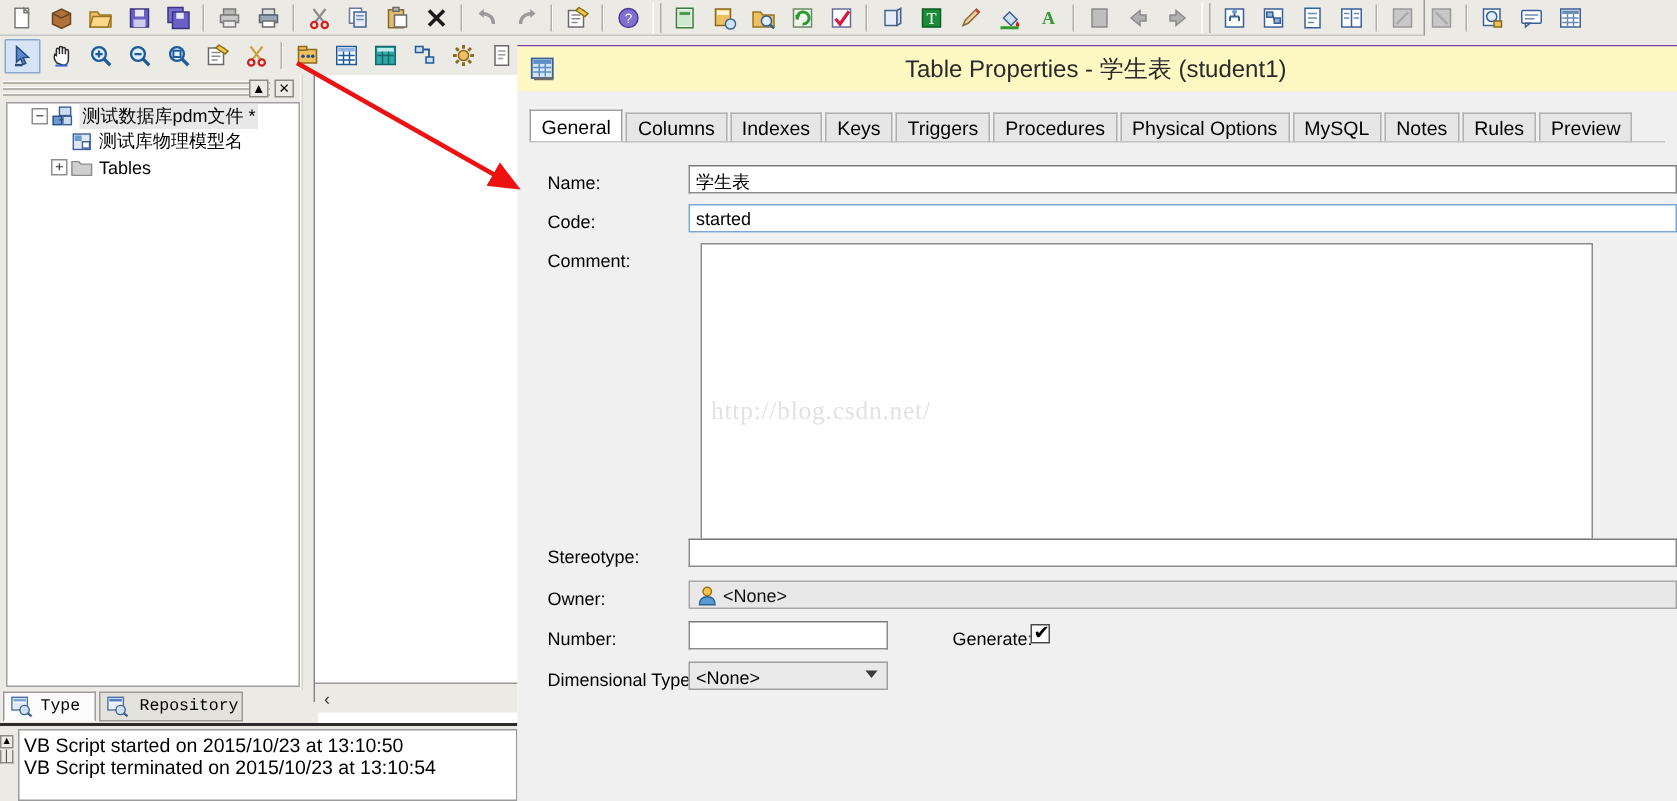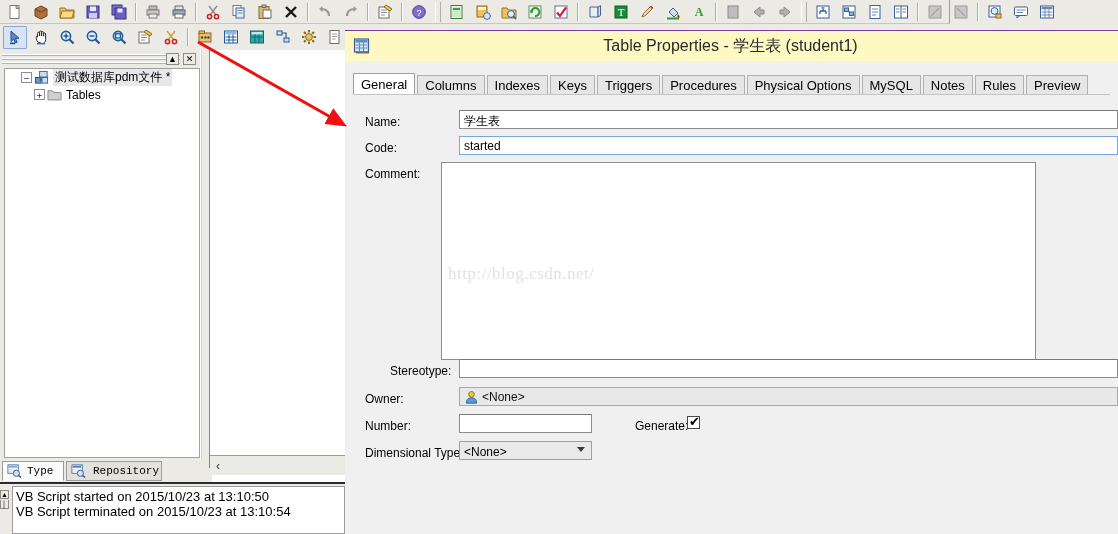--- a/index.html
+++ b/index.html
@@ -507,20 +507,32 @@
             <rect x="6" y="1.5" width="8" height="6" fill="#cfdcee" stroke="#3a5f9a"></rect>
             <rect x="1.5" y="8" width="6" height="6" fill="#6a9ad0" stroke="#2a4a80"></rect>
             <rect x="8.5" y="8" width="6" height="6" fill="#cfdcee" stroke="#3a5f9a"></rect>
             <path d="M6 10.5 L8.5 10.5 M10 7.5 L10 8" stroke="#2a4a80"></path>
           </svg>
         </span>
         <span class="tlbl sel-lbl">测试数据库pdm文件 *</span>
       </div>
       <div class="tree-row">
         <span class="indent" style="width: 26px;"></span>
+        <span class="dotline"></span>
+        <span class="ic" style="margin-left: 2px;">
+          <svg width="15" height="15" viewBox="0 0 16 16">
+            <rect x="2" y="2.5" width="12" height="11" fill="#dfe9f6" stroke="#3a5f9a"></rect>
+            <rect x="3" y="3.5" width="5" height="4" fill="#6a9ad0"></rect>
+            <rect x="8.5" y="8" width="5" height="4.5" fill="#fff" stroke="#3a5f9a"></rect>
+          </svg>
+        </span>
+        <span class="tlbl">测试库物理模型名</span>
+      </div>
+      <div class="tree-row">
+        <span class="indent" style="width: 26px;"></span>
         <span class="expander">+</span>
         <span class="ic" style="margin-left: 2px;">
           <svg width="15" height="15" viewBox="0 0 16 16">
             <path d="M1 4 h5 l1.3 1.8 H15 v8 H1 Z" fill="#cfcfcf" stroke="#8a8a8a"></path>
           </svg>
         </span>
         <span class="tlbl">Tables</span>
       </div>
     </div>
 </div>
@@ -601,25 +613,25 @@
     </div>
   <div id="tab-underline"></div>
 
   <div class="flabel" style="left:20px;top:54px;">Name:</div>
   <div class="field" style="left:114px;top:49px;width:659px;height:19px;">学生表</div>
 
   <div class="flabel" style="left:20px;top:80px;">Code:</div>
   <div class="field" style="left:114px;top:75px;width:659px;height:19px;border-color:#7ba7d8;">started</div>
 
   <div class="flabel" style="left:20px;top:106px;">Comment:</div>
-  <div id="comment-box" style="left:96px;top:101px;width:595px;height:198px;">
+  <div id="comment-box" style="left:122px;top:101px;width:595px;height:198px;">
     <div id="watermark">http://blog.csdn.net/</div>
   </div>
 
-  <div class="flabel" style="left:20px;top:303px;margin-left:25px;">Stereotype:</div>
+  <div class="flabel" style="left:20px;top:303px;">Stereotype:</div>
   <div class="field" style="left:114px;top:298px;width:659px;height:19px;"></div>
 
   <div class="flabel" style="left:20px;top:331px;">Owner:</div>
   <div class="field ro" style="left:114px;top:326px;width:659px;height:19px;padding-left:22px;">
     <span class="abs" style="left:4px;top:2px;">
       <svg width="15" height="15" viewBox="0 0 16 16">
         <circle cx="8" cy="4.6" r="3" fill="#f5c24a" stroke="#9a6f12"></circle>
         <path d="M2.5 14 C2.5 9.8 5 8.3 8 8.3 C11 8.3 13.5 9.8 13.5 14 Z" fill="#5b9bd5" stroke="#2f5f92"></path>
       </svg>
     </span>

